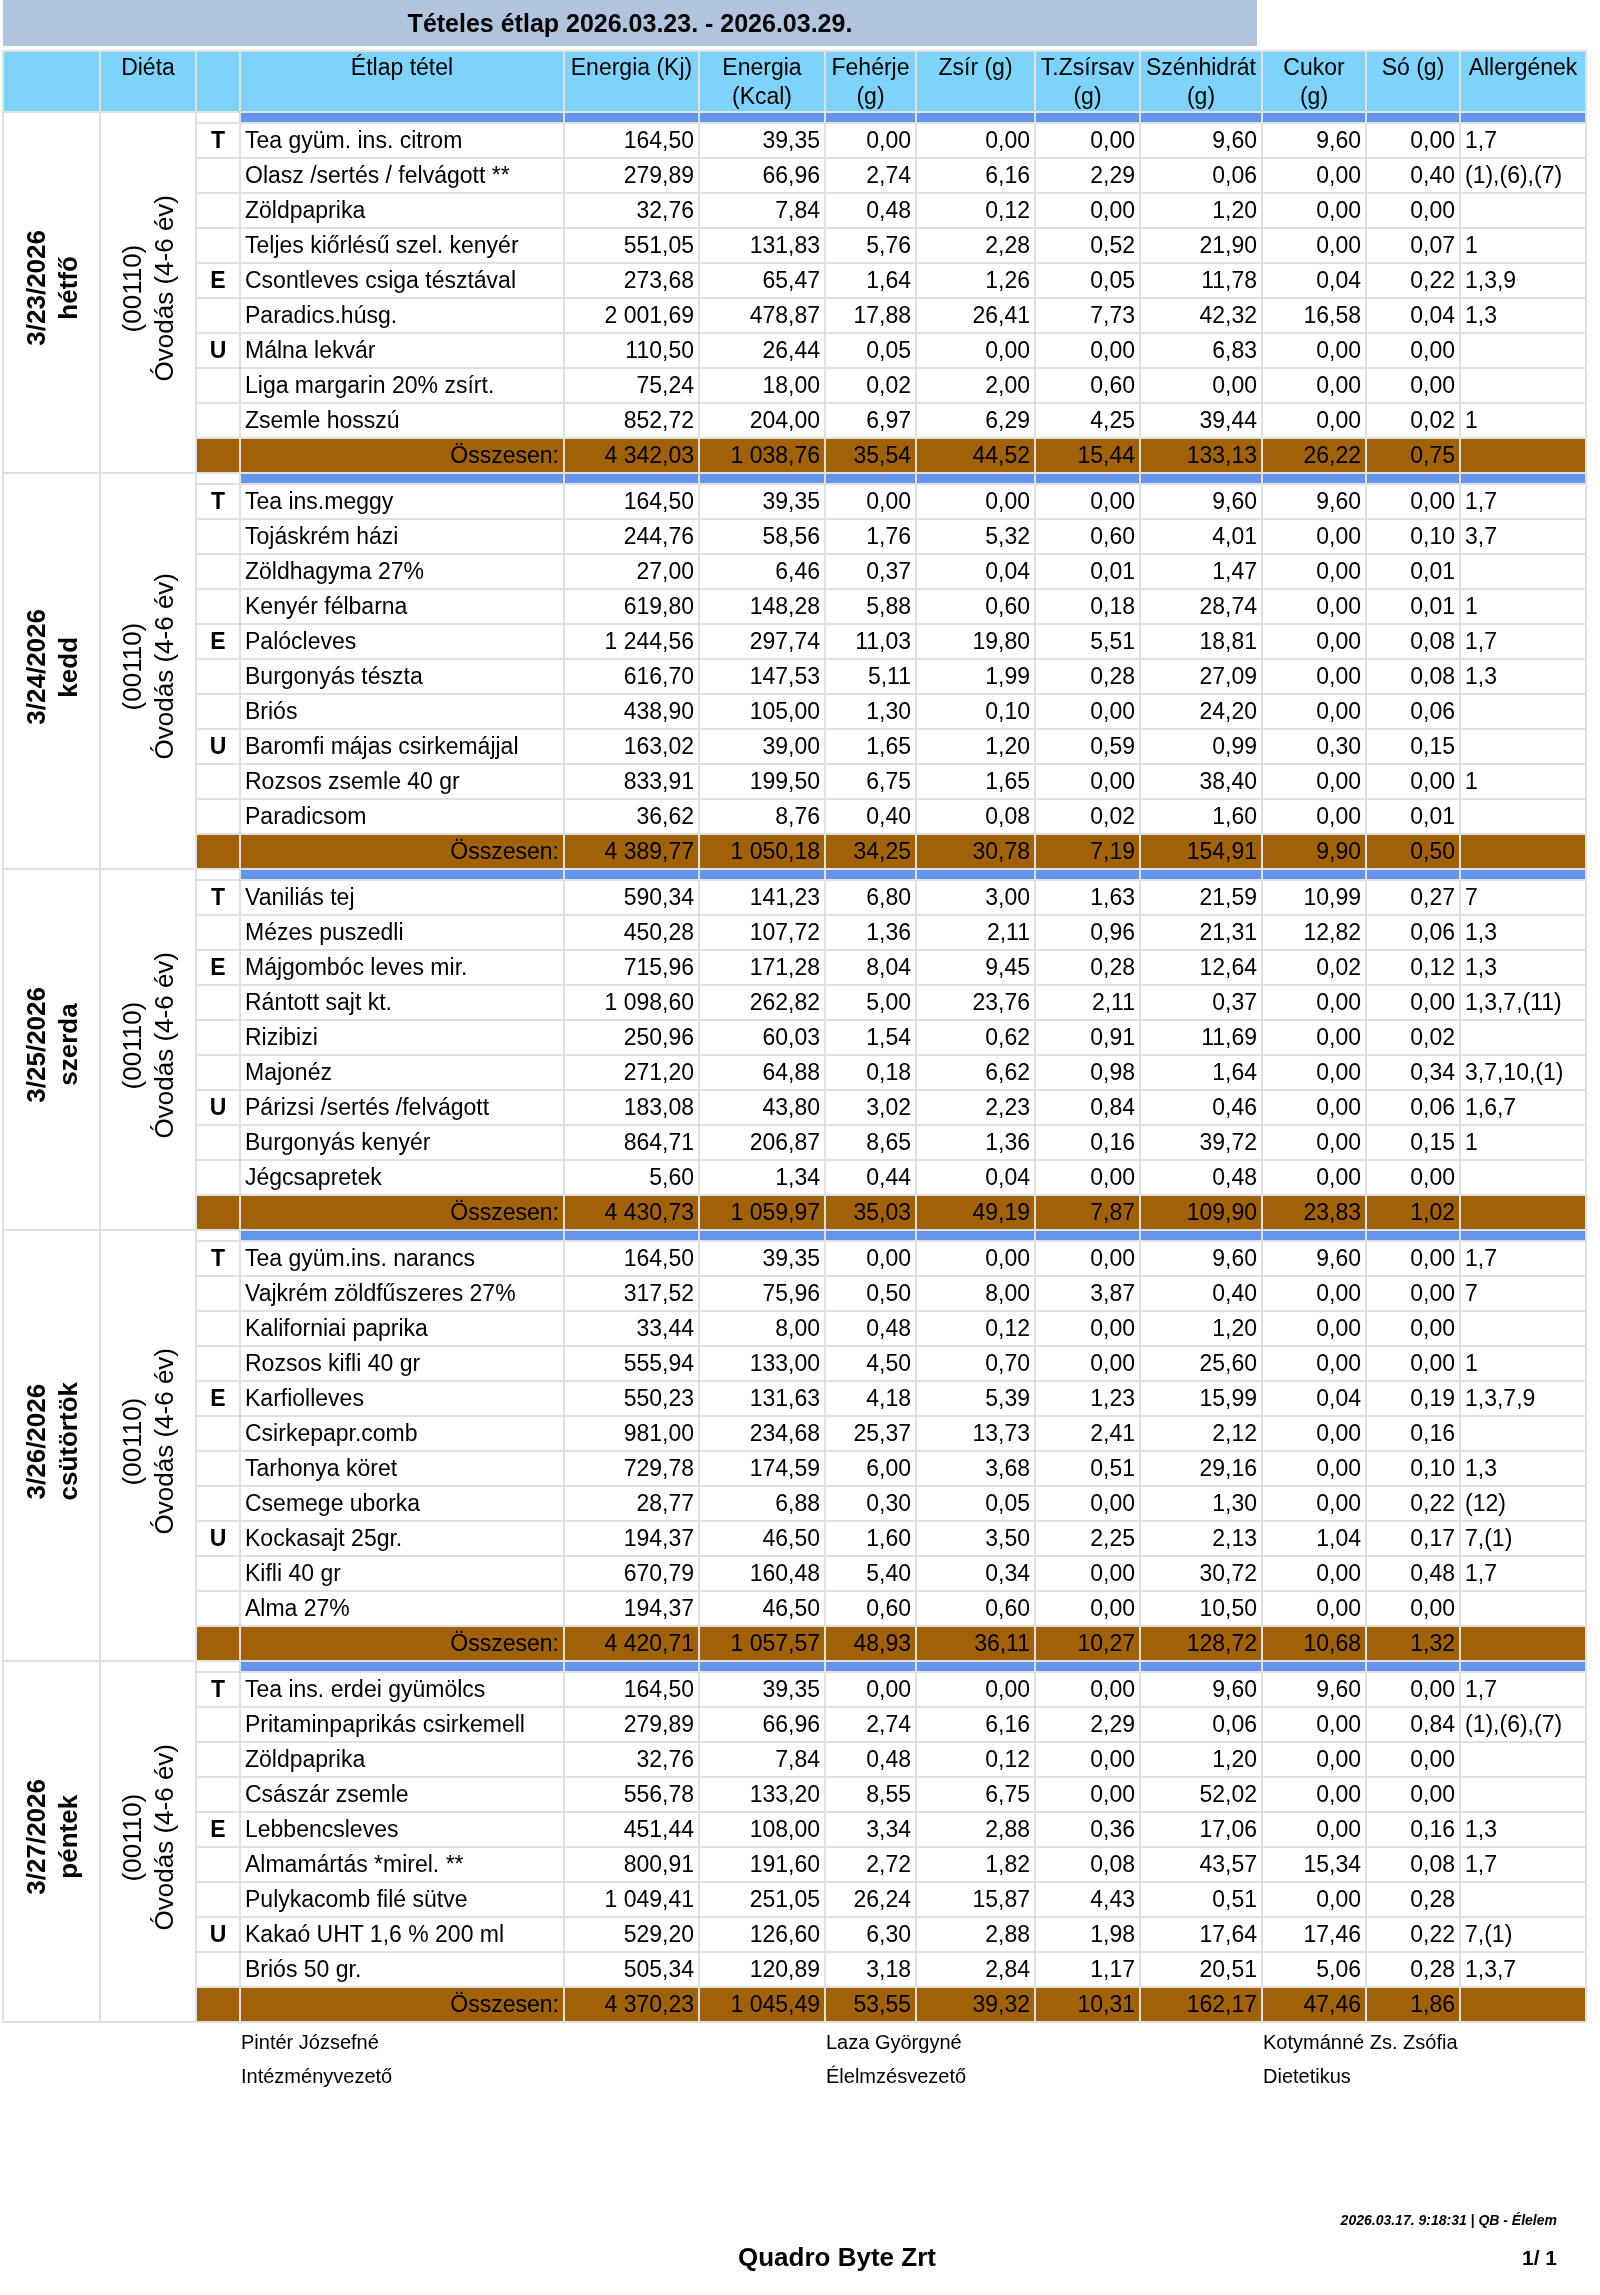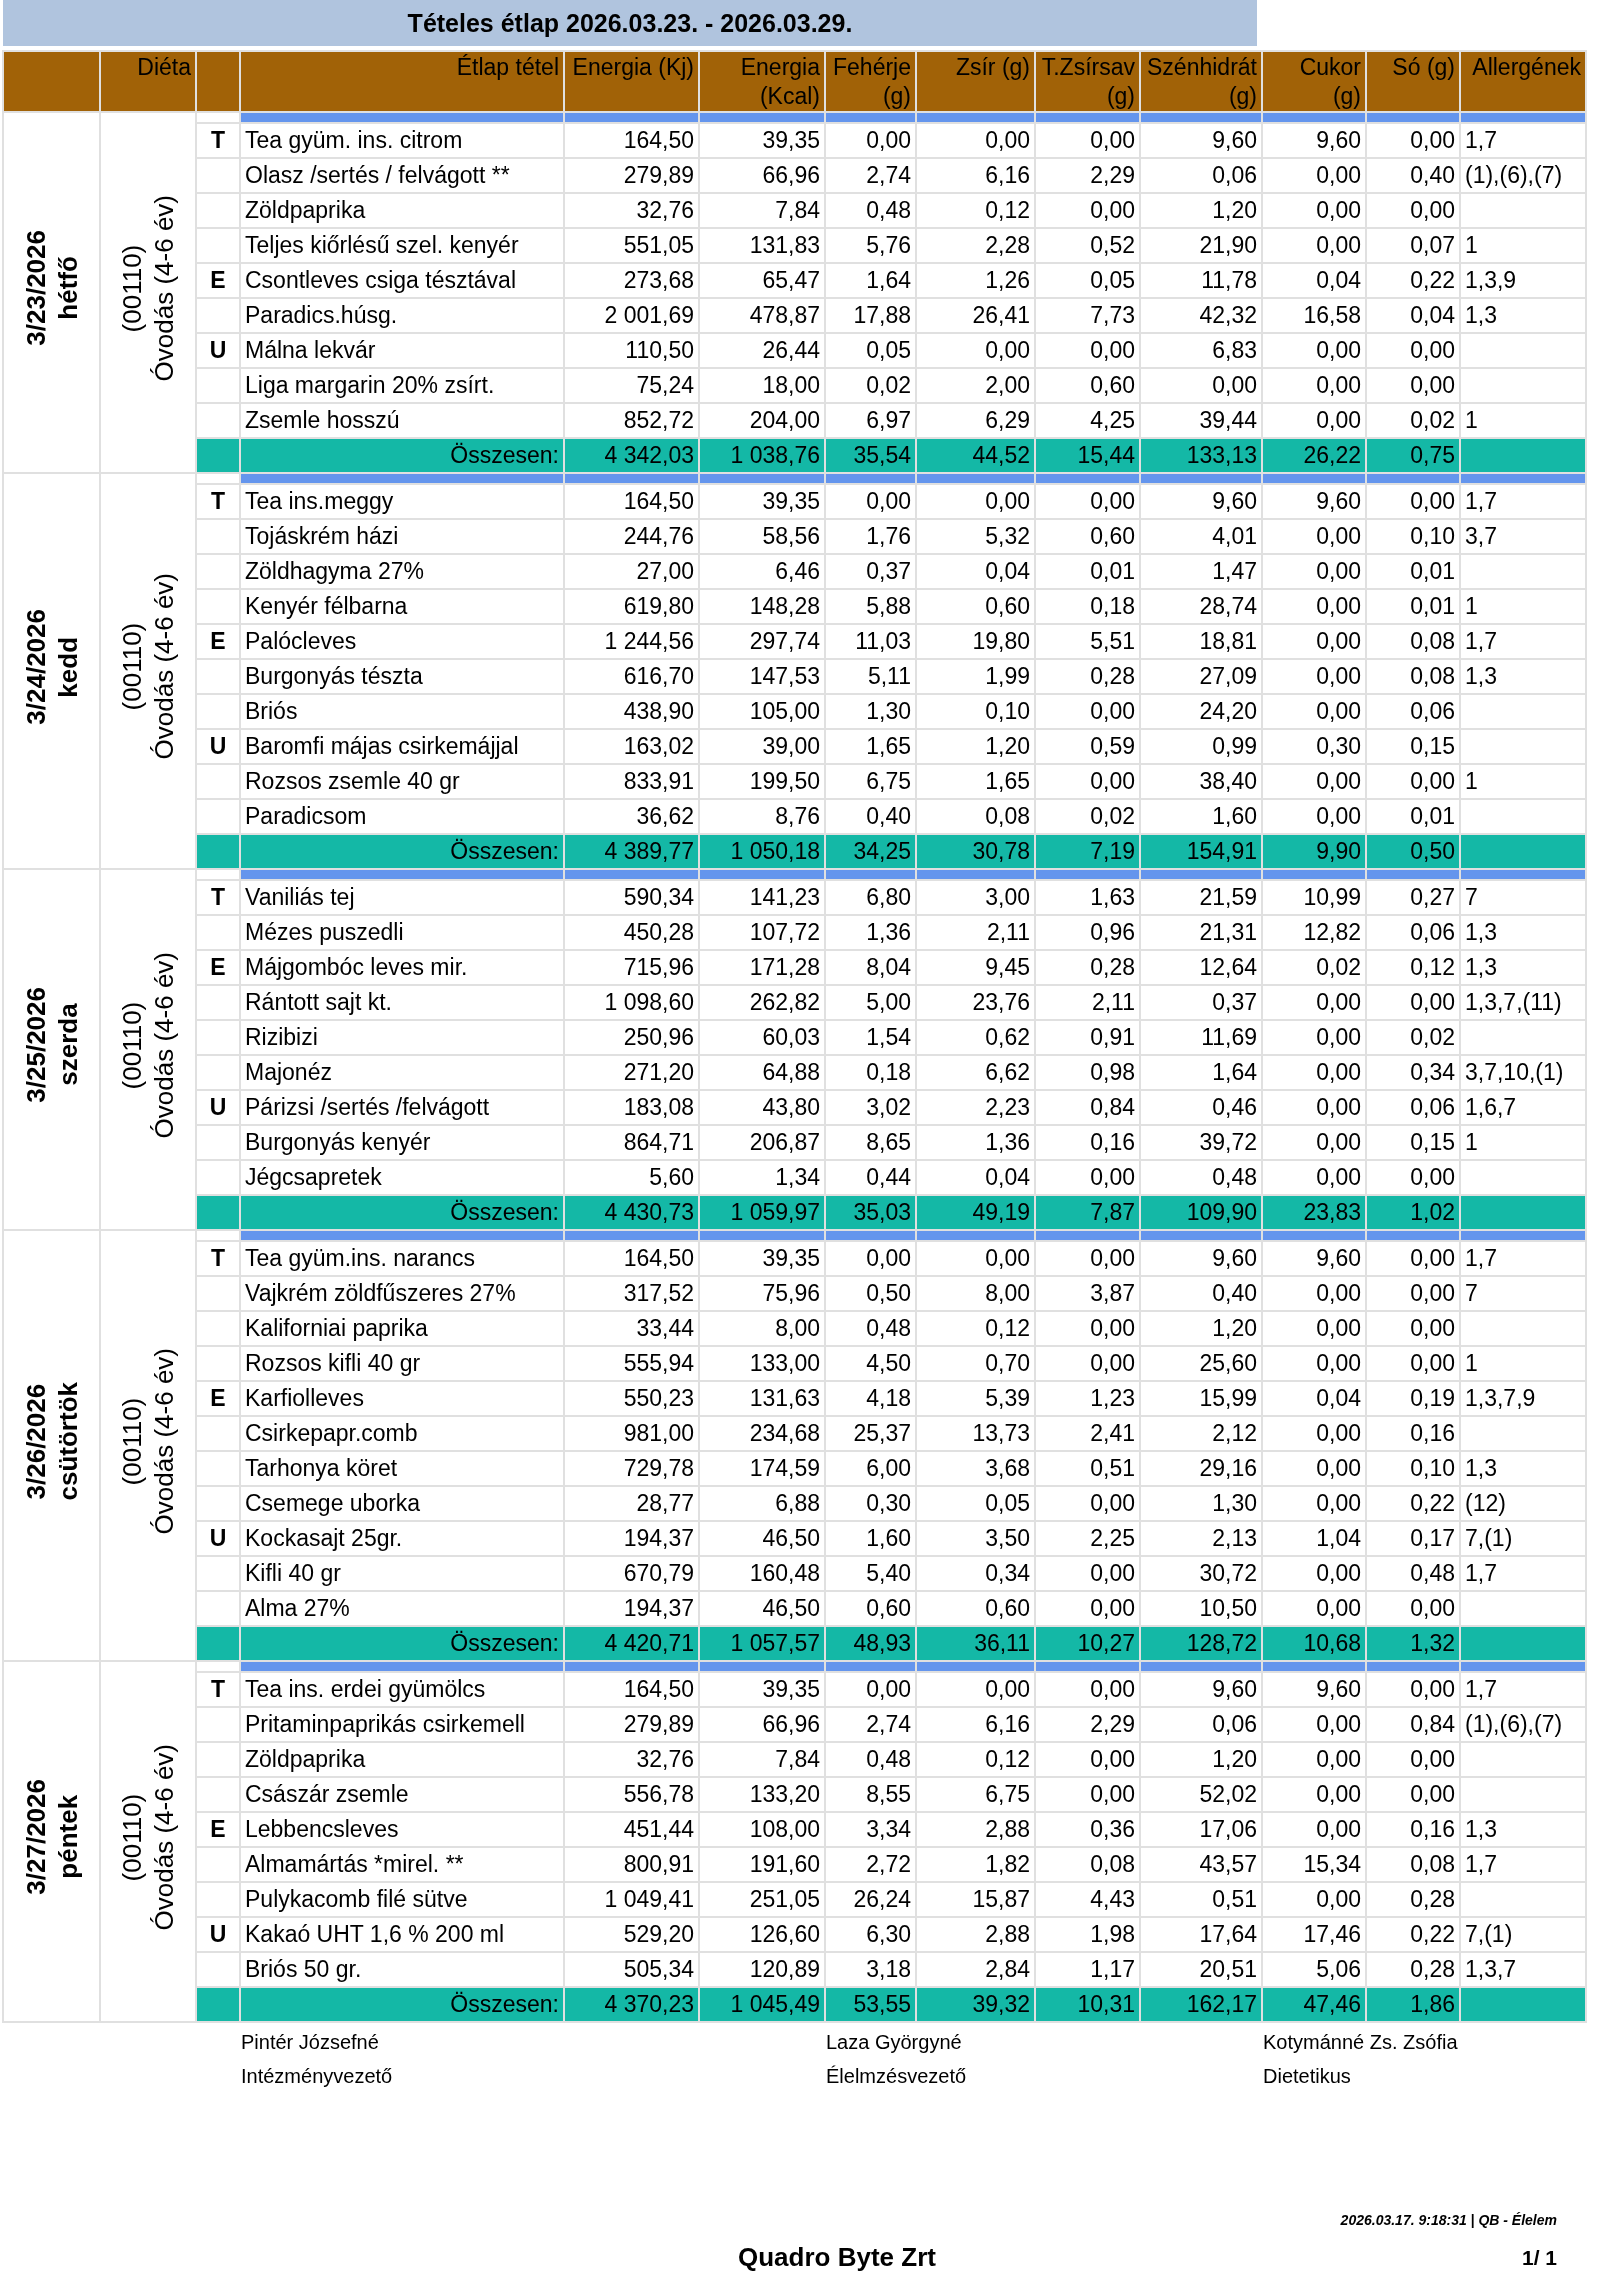--- a/index.html
+++ b/index.html
@@ -1,25 +1,25 @@
 <!DOCTYPE html>
 <html style="font-size:8px"><head>
 <meta charset="utf-8">
 <style>
   html, body { margin:0; padding:0; background:#ffffff; }
   body { width:1600px; height:2295px; position:relative; font-family:"Liberation Sans", sans-serif; color:#000; overflow:hidden; }
   .title-bar { position:absolute; left:3px; top:0; width:1254px; height:46px; background:#b0c4de; display:flex; align-items:center; justify-content:center; font-weight:bold; font-size:25px; }
   table.menu { position:absolute; left:2px; top:50px; border-collapse:collapse; table-layout:fixed; width:1585px; }
   table.menu td, table.menu th { border:2px solid #e0e0e0; padding:0 4px; font-size:23px; line-height:33px; height:33px; overflow:hidden; white-space:nowrap; }
-  table.menu th { background:#a16207; font-weight:normal; text-align:right; vertical-align:top; line-height:29px; height:57px; white-space:normal; padding-top:1px; }
+  table.menu th { background:#7dd3fc; font-weight:normal; text-align:center; vertical-align:top; line-height:29px; height:57px; white-space:normal; padding-top:1px; }
   .sepbar td { height:9px !important; line-height:9px; padding:0; border-top:2px solid #e0e0e0; }
   .sepbar td.blue { background:#6495ed; }
   td.num { text-align:right; }
   td.meal { font-weight:bold; text-align:center; }
-  tr.total td { background:#14b8a6;padding-left:22px; }
+  tr.total td { background:#a16207;padding-left:22px; }
   td.total-label { text-align:right; }
   td.daycell { vertical-align:middle; text-align:center; padding:0 !important; border-left:2px solid #6495ed; }
   .vert { writing-mode:vertical-rl; transform:rotate(180deg); display:inline-block; white-space:nowrap; }
   .date-text { font-weight:bold; font-size:26px; line-height:32px; }
   .diet-text { font-size:26px; line-height:32px; }
   .sig { position:absolute; font-size:20px; line-height:34px; }
   .footer-ts { position:absolute; right:43px; top:2212px; font-weight:bold; font-size:14px;font-style:italic; }
   .footer-co { position:absolute; left:738px; top:2242px; font-weight:bold; font-size:26px; }
   .footer-pg { position:absolute; right:43px; top:2246px; font-weight:bold; font-size:21px; }
 </style>

